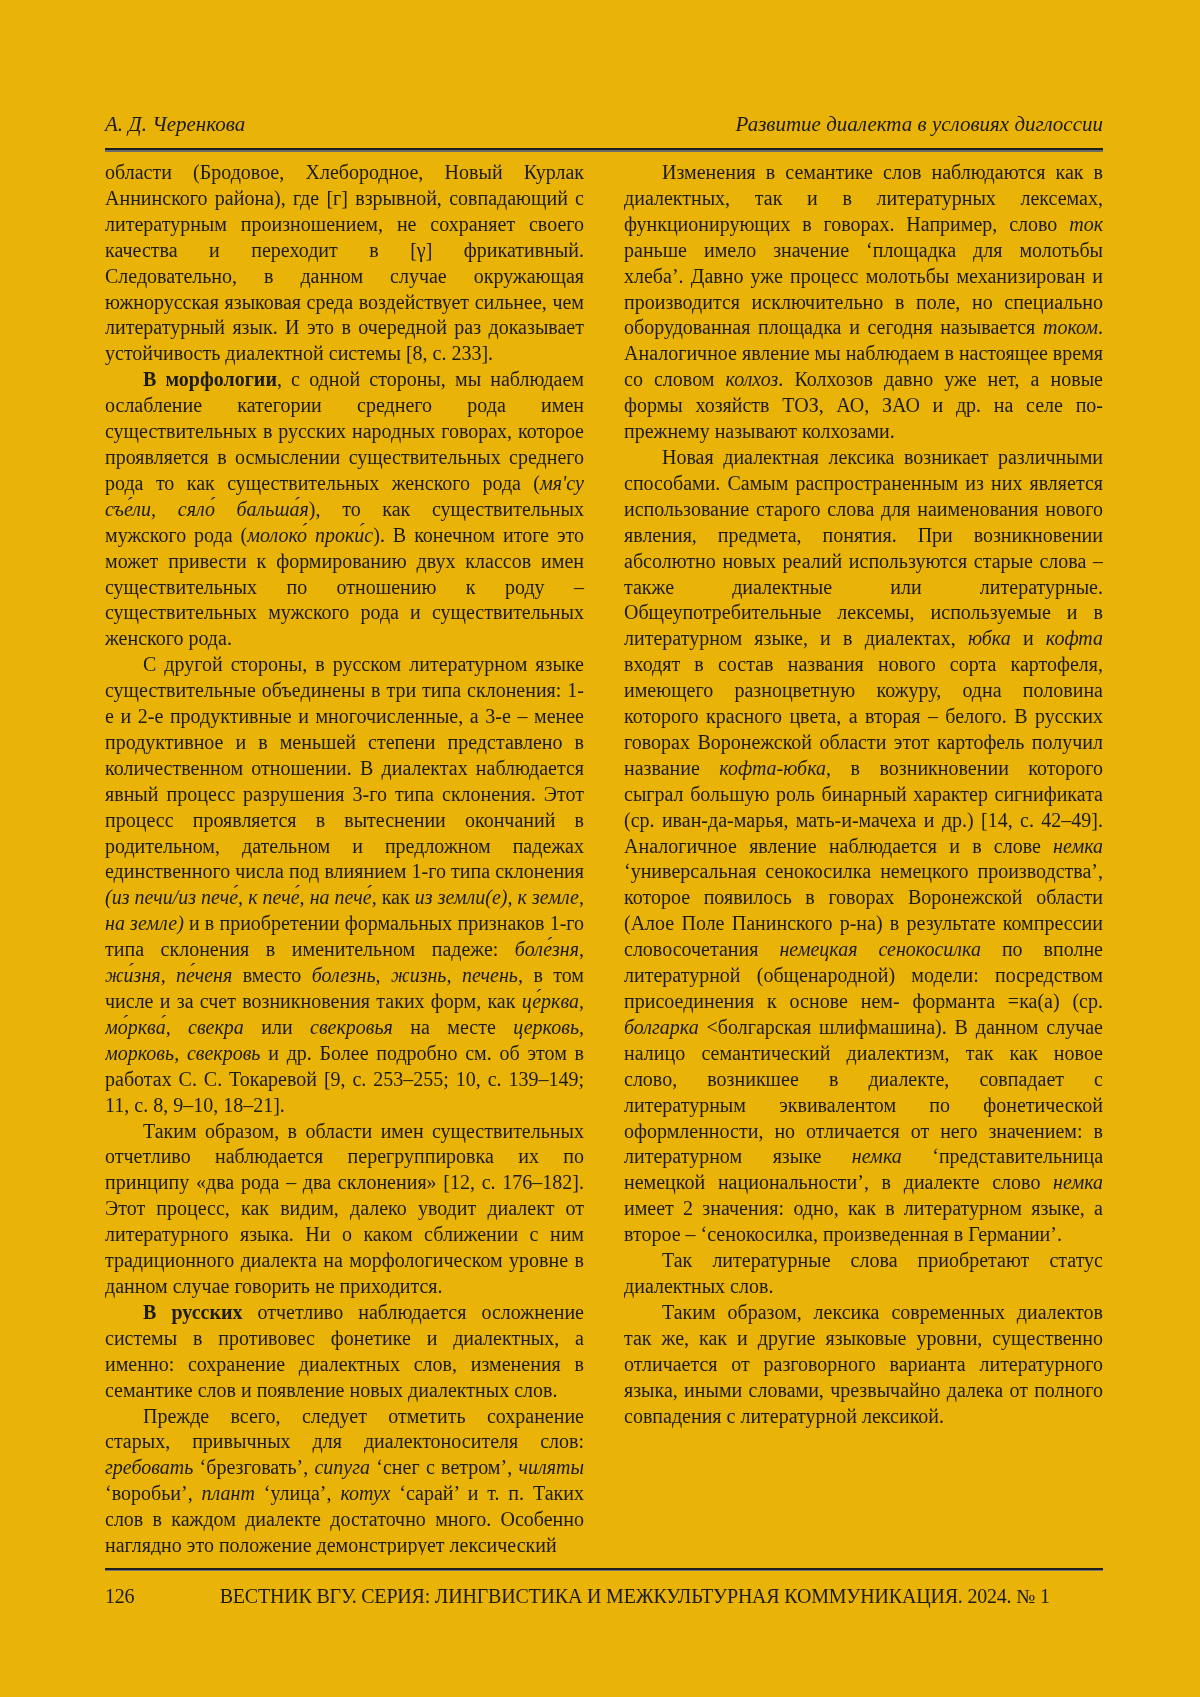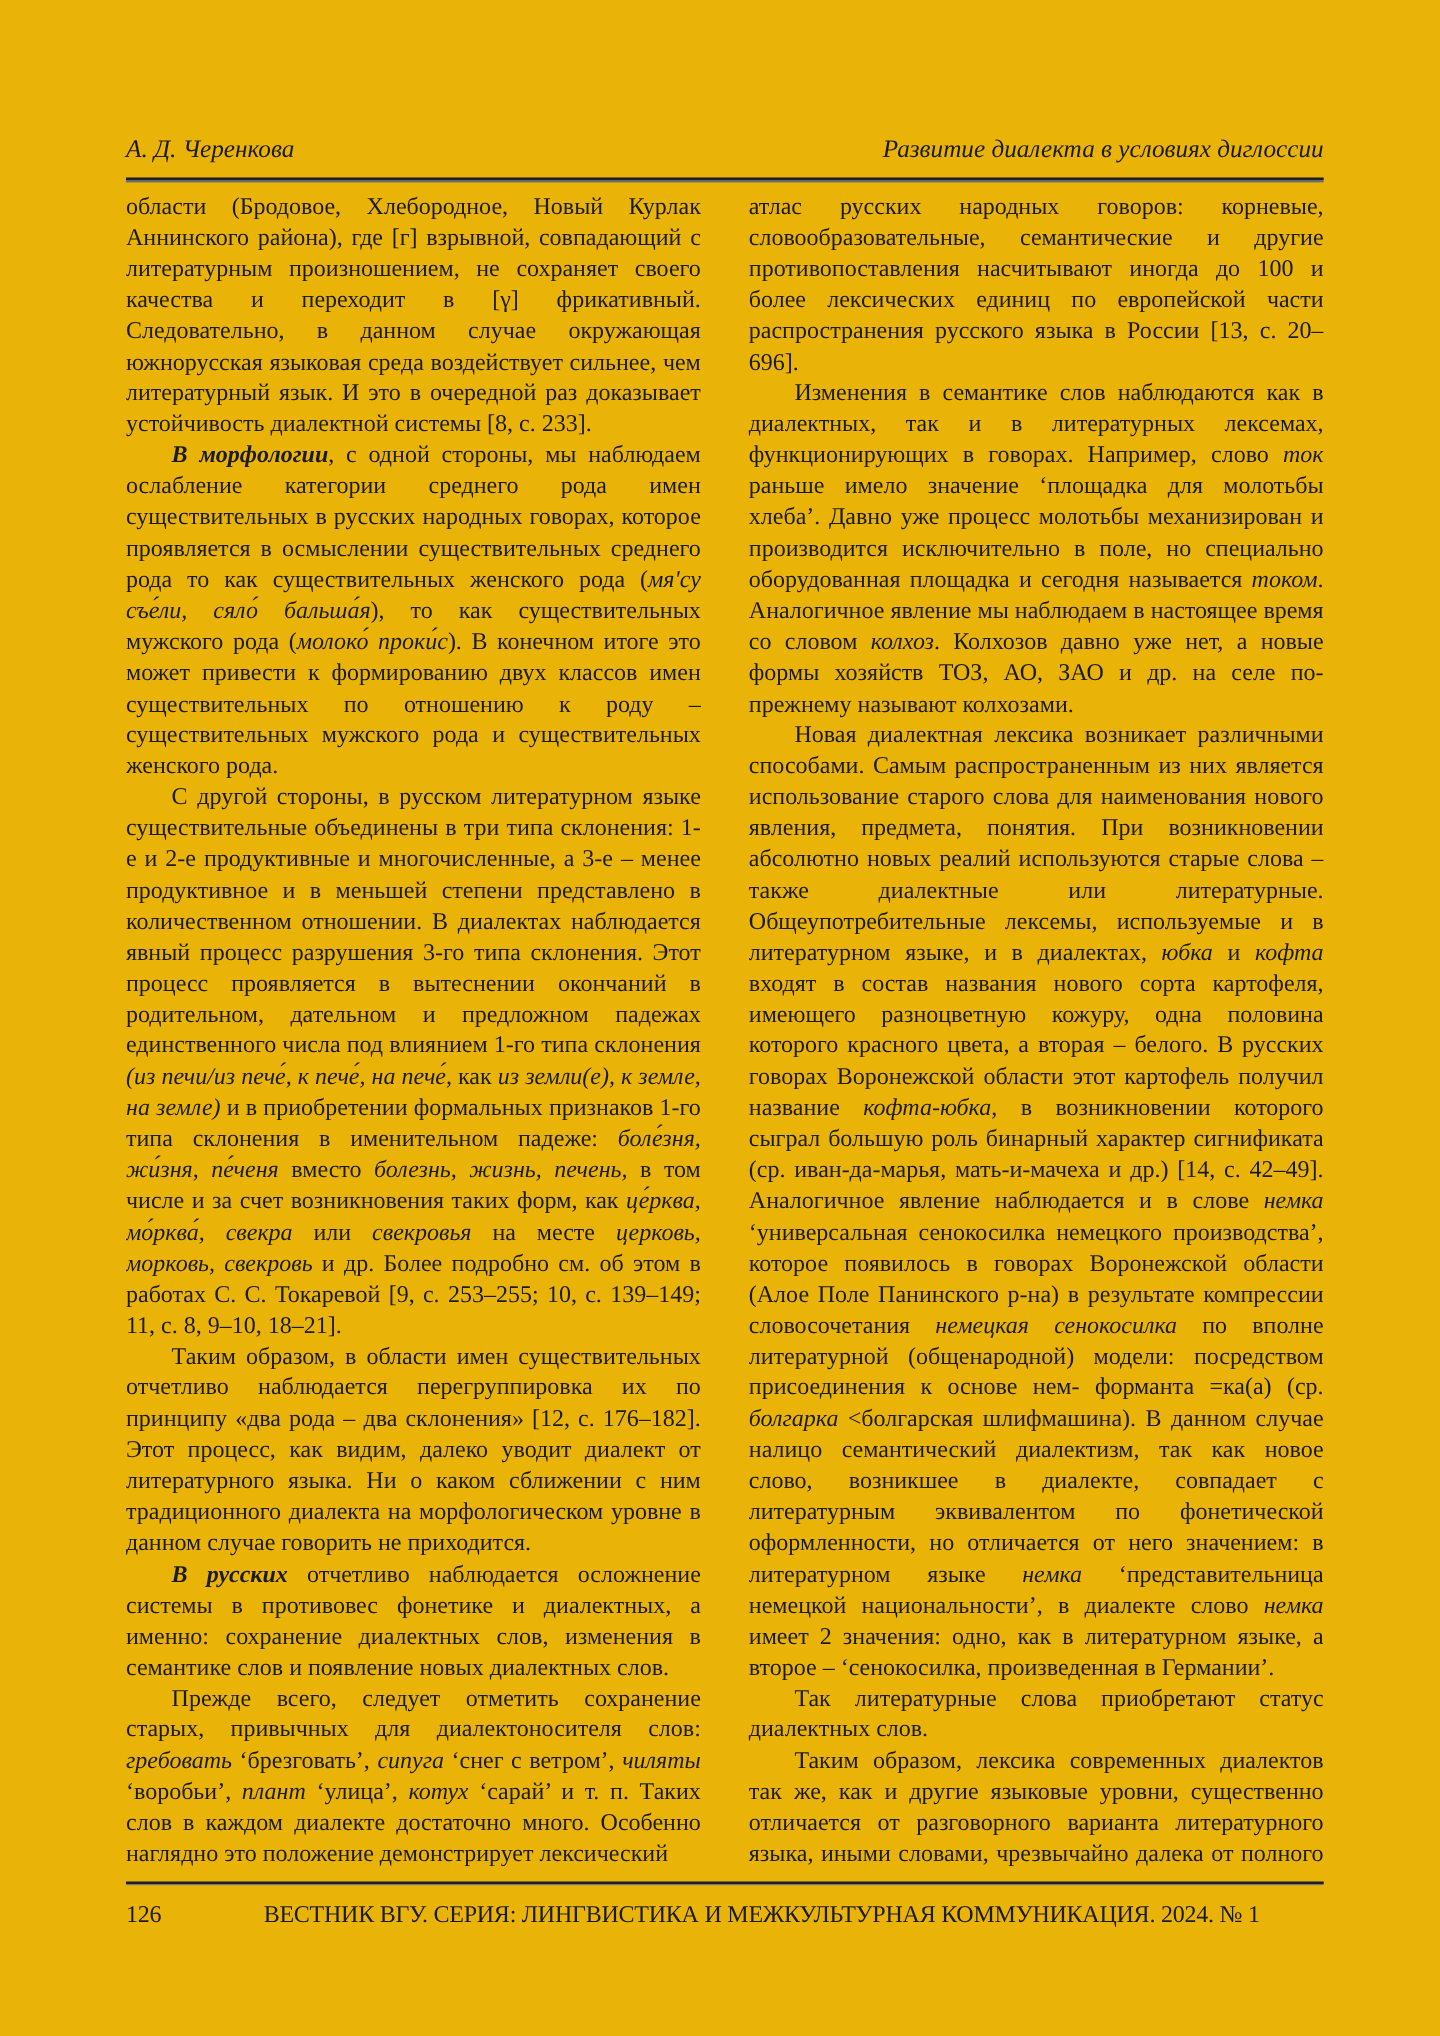--- a/index.html
+++ b/index.html
@@ -55,21 +55,21 @@
     line-height: 25.9px;
     text-align: justify;
   }
   .col p {
     margin: 0;
     padding: 0;
     text-indent: 38px;
   }
   .col p.no-indent { text-indent: 0; }
   .it { font-style: italic; }
-  .bd { font-weight: bold; font-style: italic; }
+  .bd { font-weight: bold; }
   .page-footer {
     position: absolute;
     left: 105px;
     right: 97px;
     top: 1568px;
   }
   .foot-rule {
     height: 1px;
     background: #777777;
     border-top: 2px solid #1f1f1f;
@@ -104,21 +104,20 @@
   <div class="columns">
     <div class="col">
         <p class="no-indent"><span>области (Бродовое, Хлебородное, Новый Курлак Аннинского района), где [г] взрывной, совпадающий с литературным произношением, не сохраняет своего качества и переходит в [γ] фрикативный. Следовательно, в данном случае окружающая южнорусская языковая среда воздействует сильнее, чем литературный язык. И это в очередной раз доказывает устойчивость диалектной системы [8, с. 233].</span></p>
         <p><span class="bd">В морфологии</span><span>, с одной стороны, мы наблюдаем ослабление категории среднего рода имен существительных в русских народных говорах, которое проявляется в осмыслении существительных среднего рода то как существительных женского рода (</span><span class="it">мя'су съе́ли, сяло́ бальша́я</span><span>), то как существительных мужского рода (</span><span class="it">молоко́ проки́с</span><span>). В конечном итоге это может привести к формированию двух классов имен существительных по отношению к роду – существительных мужского рода и существительных женского рода.</span></p>
         <p><span>С другой стороны, в русском литературном языке существительные объединены в три типа склонения: 1-е и 2-е продуктивные и многочисленные, а 3-е – менее продуктивное и в меньшей степени представлено в количественном отношении. В диалектах наблюдается явный процесс разрушения 3-го типа склонения. Этот процесс проявляется в вытеснении окончаний в родительном, дательном и предложном падежах единственного числа под влиянием 1-го типа склонения </span><span class="it">(из печи/из пече́, к пече́, на пече́,</span><span> как </span><span class="it">из земли(е), к земле, на земле)</span><span> и в приобретении формальных признаков 1-го типа склонения в именительном падеже: </span><span class="it">боле́зня, жи́зня, пе́ченя</span><span> вместо </span><span class="it">болезнь, жизнь, печень,</span><span> в том числе и за счет возникновения таких форм, как </span><span class="it">це́рква, мо́рква́, свекра</span><span> или </span><span class="it">свекровья</span><span> на месте </span><span class="it">церковь, морковь, свекровь</span><span> и др. Более подробно см. об этом в работах С. С. Токаревой [9, с. 253–255; 10, с. 139–149; 11, с. 8, 9–10, 18–21].</span></p>
         <p><span>Таким образом, в области имен существительных отчетливо наблюдается перегруппировка их по принципу «два рода – два склонения» [12, с. 176–182]. Этот процесс, как видим, далеко уводит диалект от литературного языка. Ни о каком сближении с ним традиционного диалекта на морфологическом уровне в данном случае говорить не приходится.</span></p>
         <p><span class="bd">В русских</span><span> отчетливо наблюдается осложнение системы в противовес фонетике и диалектных, а именно: сохранение диалектных слов, изменения в семантике слов и появление новых диалектных слов.</span></p>
         <p><span>Прежде всего, следует отметить сохранение старых, привычных для диалектоносителя слов: </span><span class="it">гребовать</span><span> ‘брезговать’, </span><span class="it">сипуга</span><span> ‘снег с ветром’, </span><span class="it">чиляты</span><span> ‘воробьи’, </span><span class="it">плант</span><span> ‘улица’, </span><span class="it">котух</span><span> ‘сарай’ и т. п. Таких слов в каждом диалекте достаточно много. Особенно наглядно это положение демонстрирует лексический</span></p>
       </div>
     <div class="col">
-        <p class="no-indent"><span>атлас русских народных говоров: корневые, словообразовательные, семантические и другие противопоставления насчитывают иногда до 100 и более лексических единиц по европейской части распространения русского языка в России [13, с. 20–696].</span></p>
         <p><span>Изменения в семантике слов наблюдаются как в диалектных, так и в литературных лексемах, функционирующих в говорах. Например, слово </span><span class="it">ток</span><span> раньше имело значение ‘площадка для молотьбы хлеба’. Давно уже процесс молотьбы механизирован и производится исключительно в поле, но специально оборудованная площадка и сегодня называется </span><span class="it">током</span><span>. Аналогичное явление мы наблюдаем в настоящее время со словом </span><span class="it">колхоз</span><span>. Колхозов давно уже нет, а новые формы хозяйств ТОЗ, АО, ЗАО и др. на селе по-прежнему называют колхозами.</span></p>
         <p><span>Новая диалектная лексика возникает различными способами. Самым распространенным из них является использование старого слова для наименования нового явления, предмета, понятия. При возникновении абсолютно новых реалий используются старые слова – также диалектные или литературные. Общеупотребительные лексемы, используемые и в литературном языке, и в диалектах, </span><span class="it">юбка</span><span> и </span><span class="it">кофта</span><span> входят в состав названия нового сорта картофеля, имеющего разноцветную кожуру, одна половина которого красного цвета, а вторая – белого. В русских говорах Воронежской области этот картофель получил название </span><span class="it">кофта-юбка</span><span>, в возникновении которого сыграл большую роль бинарный характер сигнификата (ср. иван-да-марья, мать-и-мачеха и др.) [14, с. 42–49]. Аналогичное явление наблюдается и в слове </span><span class="it">немка</span><span> ‘универсальная сенокосилка немецкого производства’, которое появилось в говорах Воронежской области (Алое Поле Панинского р-на) в результате компрессии словосочетания </span><span class="it">немецкая сенокосилка</span><span> по вполне литературной (общенародной) модели: посредством присоединения к основе нем- форманта =ка(а) (ср. </span><span class="it">болгарка</span><span> &lt;болгарская шлифмашина). В данном случае налицо семантический диалектизм, так как новое слово, возникшее в диалекте, совпадает с литературным эквивалентом по фонетической оформленности, но отличается от него значением: в литературном языке </span><span class="it">немка</span><span> ‘представительница немецкой национальности’, в диалекте слово </span><span class="it">немка</span><span> имеет 2 значения: одно, как в литературном языке, а второе – ‘сенокосилка, произведенная в Германии’.</span></p>
         <p><span>Так литературные слова приобретают статус диалектных слов.</span></p>
         <p><span>Таким образом, лексика современных диалектов так же, как и другие языковые уровни, существенно отличается от разговорного варианта литературного языка, иными словами, чрезвычайно далека от полного совпадения с литературной лексикой.</span></p>
       </div>
   </div>
 
   <div class="page-footer">
     <div class="foot-rule"></div>
     <div class="foot-row">

